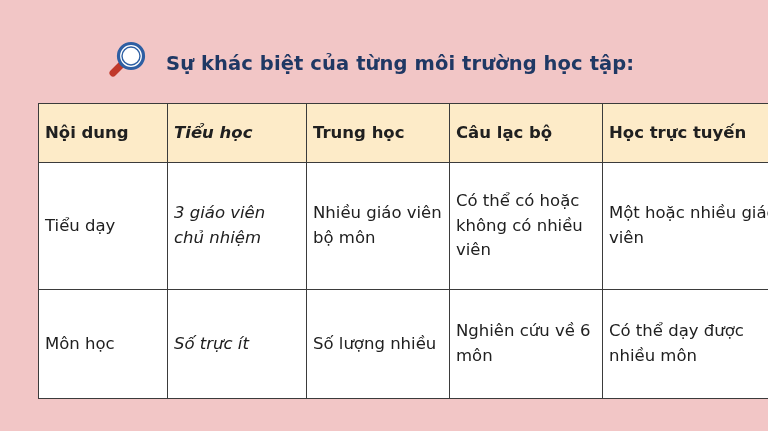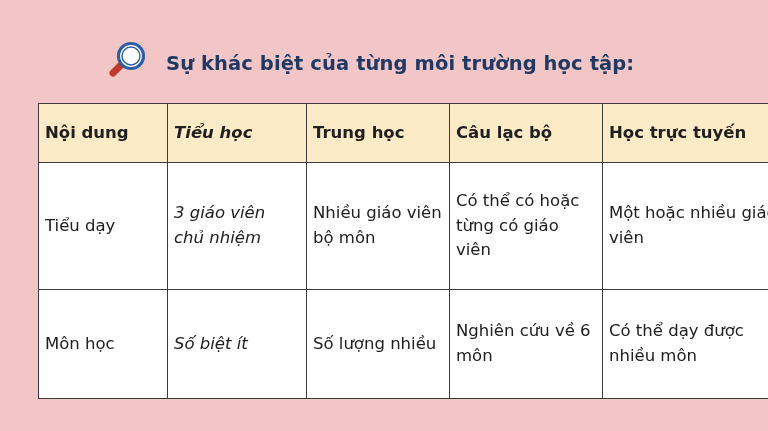--- a/index.html
+++ b/index.html
@@ -104,26 +104,26 @@
           <th class="col-2">Trung học</th>
           <th class="col-3">Câu lạc bộ</th>
           <th class="col-4">Học trực tuyến</th>
         </tr>
       </thead>
       <tbody>
         <tr class="row-1">
           <td class="col-0">Tiểu dạy</td>
           <td class="col-1">3 giáo viên chủ nhiệm</td>
           <td class="col-2">Nhiều giáo viên bộ môn</td>
-          <td class="col-3">Có thể có hoặc từng có giáo viên</td>
+          <td class="col-3">Có thể có hoặc không có nhiều viên</td>
           <td class="col-4">Một hoặc nhiều giáo viên</td>
         </tr>
         <tr class="row-2">
           <td class="col-0">Môn học</td>
-          <td class="col-1">Số biệt ít</td>
+          <td class="col-1">Số trực ít</td>
           <td class="col-2">Số lượng nhiều</td>
           <td class="col-3">Nghiên cứu về  6 môn</td>
           <td class="col-4">Có thể dạy được nhiều môn</td>
         </tr>
       </tbody>
     </table>
   </div>
 
 </div>
 

